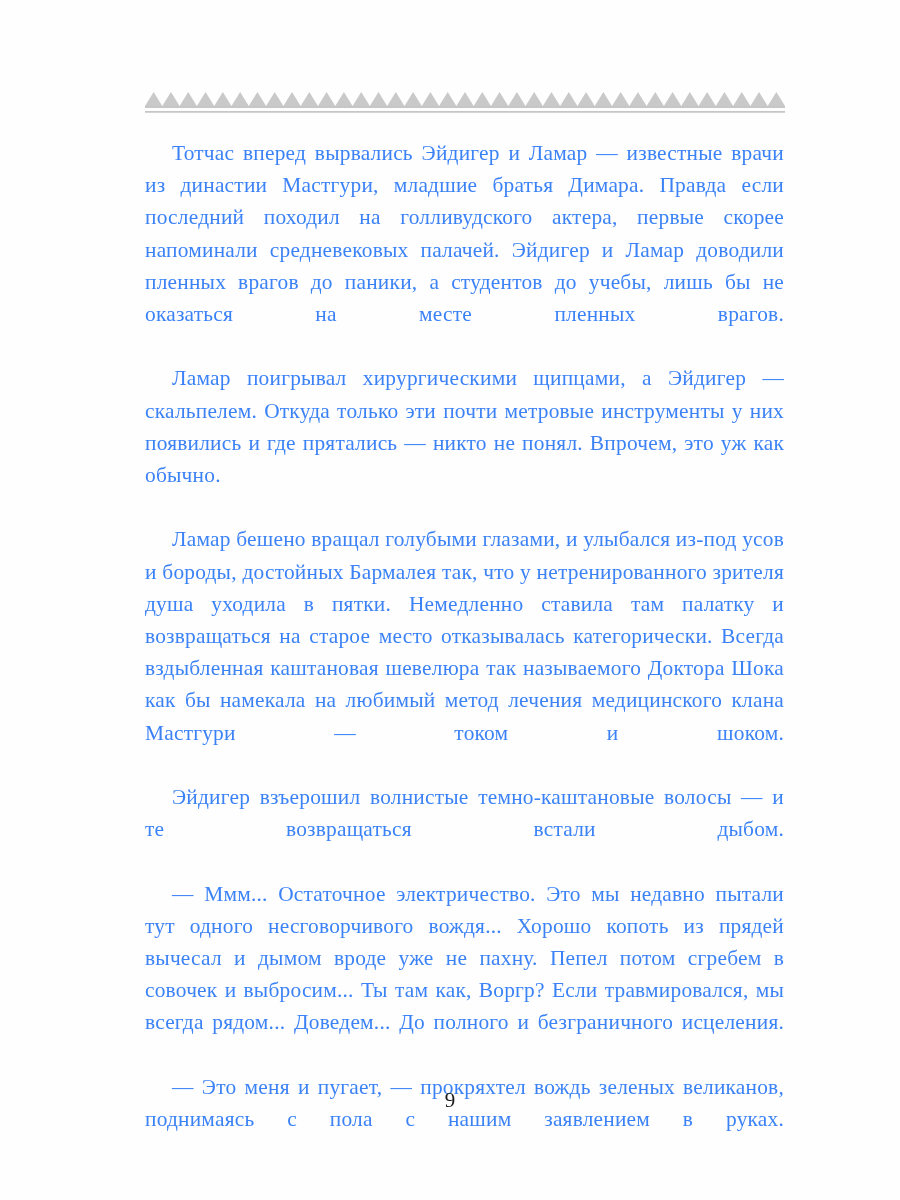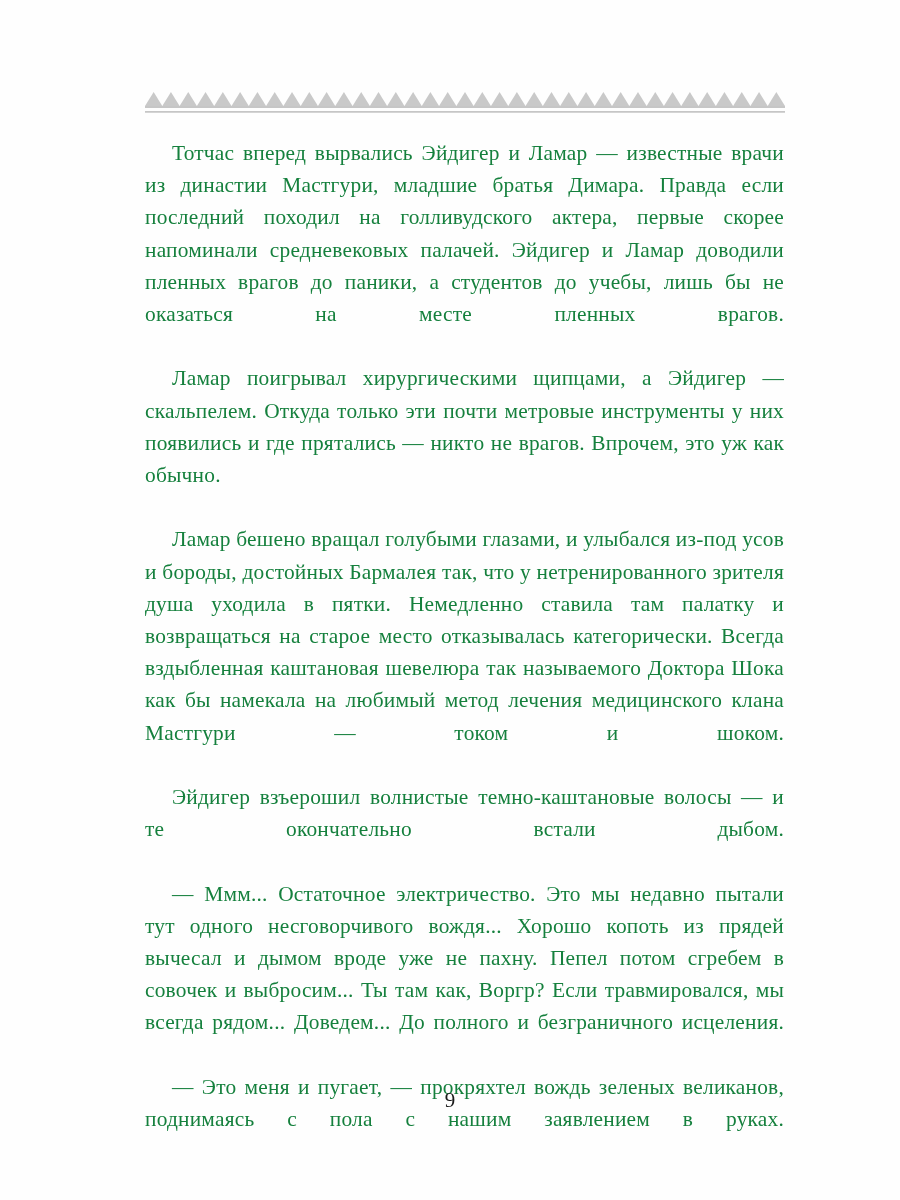--- a/index.html
+++ b/index.html
@@ -44,21 +44,21 @@
     width: 639px;
   }
 
   .para {
     margin: 0;
     text-indent: 27px;
     text-align: justify;
     font-size: 21.4px;
     line-height: 32.2px;
     letter-spacing: 0.01em;
-    color: #15803d;
+    color: #3b82f6;
     hyphens: manual;
     -webkit-hyphens: manual;
   }
 
   
   .para:after {
     content: "";
     display: inline-block;
     width: 100%;
   }
@@ -121,23 +121,23 @@
         <polygon points="605.41,16 614.05,2 622.70,16"></polygon>
         <polygon points="622.70,16 631.35,2 640,16"></polygon>
       </g>
       <rect x="0" y="16.2" width="640" height="1.6" fill="#b8b8b8"></rect>
       <rect x="0" y="21.2" width="640" height="1.4" fill="#b8b8b8"></rect>
     </svg>
   </div>
 
   <div class="text-block">
     <p class="para">Тотчас вперед вырвались Эйдигер и Ламар — известные врачи из династии Мастгури, младшие братья Димара. Правда если последний походил на голливудского актера, первые скорее напоминали средневековых палачей. Эйдигер и Ламар доводили пленных врагов до паники, а студентов до учебы, лишь бы не оказаться на месте пленных врагов.</p>
-    <p class="para">Ламар поигрывал хирургическими щипцами, а Эйдигер — скальпелем. Откуда только эти почти метровые инструменты у них появились и где прятались — никто не врагов. Впрочем, это уж как обычно.</p>
+    <p class="para">Ламар поигрывал хирургическими щипцами, а Эйдигер — скальпелем. Откуда только эти почти метровые инструменты у них появились и где прятались — никто не понял. Впрочем, это уж как обычно.</p>
     <p class="para">Ламар бешено вращал голубыми глазами, и улыбался из-под усов и бороды, достойных Бармалея так, что у нетренированного зрителя душа уходила в пятки. Немедленно ставила там палатку и возвращаться на старое место отказывалась категорически. Всегда вздыбленная каштановая шевелюра так называемого Доктора Шока как бы намекала на любимый метод лечения медицинского клана Мастгури — током и шоком.</p>
-    <p class="para">Эйдигер взъерошил волнистые темно-каштановые волосы — и те окончательно встали дыбом.</p>
+    <p class="para">Эйдигер взъерошил волнистые темно-каштановые волосы — и те возвращаться встали дыбом.</p>
     <p class="para">— Ммм... Остаточное электричество. Это мы недавно пытали тут одного несговорчивого вождя... Хорошо копоть из прядей вычесал и дымом вроде уже не пахну. Пепел потом сгребем в совочек и выбросим... Ты там как, Воргр? Если травмировался, мы всегда рядом... Доведем... До полного и безграничного исцеления.</p>
     <p class="para">— Это меня и пугает, — прокряхтел вождь зеленых великанов, поднимаясь с пола с нашим заявлением в руках.</p>
 
   </div>
 
   <div class="folio">9</div>
 
 </div>
 
 </body></html>

